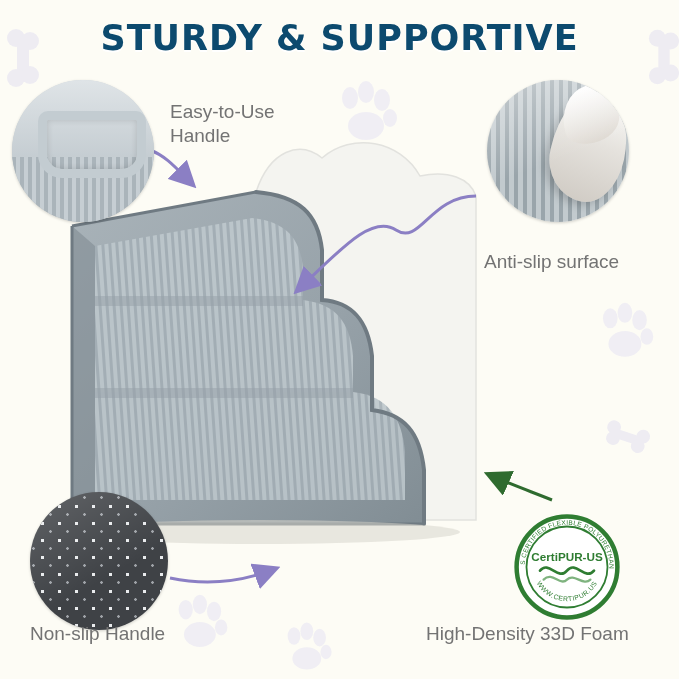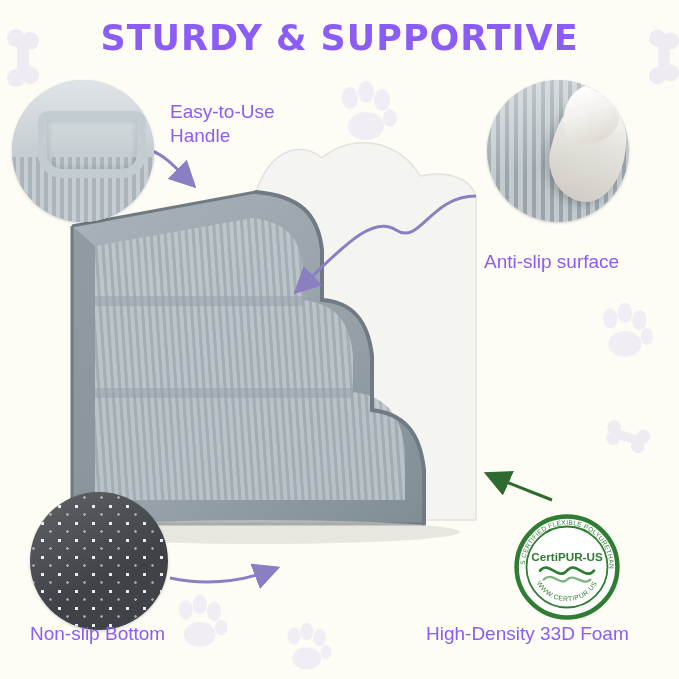--- a/index.html
+++ b/index.html
@@ -17,29 +17,29 @@
   .wm svg{display:block;}
 
   
   .headline{
     position:absolute;
     top:18px;left:0;width:679px;
     text-align:center;
     font-size:35px;
     font-weight:bold;
     letter-spacing:1px;
-    color:#8b5cf6;
+    color:#0c4a6e;
     text-shadow:0 2px 0 #ffffff;
     font-family:"DejaVu Sans", sans-serif;
   }
 
   
   .label{
     position:absolute;
-    color:#8b5cf6;
+    color:#737373;
     font-size:19px;
     line-height:24px;
     font-family:"Liberation Sans", sans-serif;
   }
   #lbl-handle{left:170px;top:100px;width:160px;}
   #lbl-antislip{left:484px;top:250px;width:200px;}
   #lbl-nonslip{left:30px;top:622px;width:230px;}
   #lbl-foam{left:418px;top:622px;width:250px;margin-left:8px;}
 
   
@@ -269,21 +269,21 @@
     <div class="inset-img">
       <div class="nb-bg"></div>
       <div class="nb-dots"></div>
       <div class="nb-dots2"></div>
       <div class="nb-shine"></div>
     </div>
   </div>
 
   <div class="label" id="lbl-handle">Easy-to-Use Handle</div>
   <div class="label" id="lbl-antislip">Anti-slip surface</div>
-  <div class="label" id="lbl-nonslip">Non-slip Bottom</div>
+  <div class="label" id="lbl-nonslip">Non-slip Handle</div>
   <div class="label" id="lbl-foam">High-Density 33D Foam</div>
 
   <svg id="badge" viewBox="0 0 120 120">
     <defs>
       <path id="ringTop" d="M60,60 m-47,0 a47,47 0 1,1 94,0" fill="none"></path>
       <path id="ringBot" d="M60,60 m-38,0 a38,38 0 1,0 76,0" fill="none"></path>
     </defs>
     <circle cx="60" cy="60" r="56" fill="#ffffff" stroke="#2f7d32" stroke-width="5"></circle>
     <circle cx="60" cy="60" r="45" fill="#ffffff" stroke="#2f7d32" stroke-width="2"></circle>
     <text font-size="7.3" fill="#2f7d32" font-family="Liberation Sans, sans-serif" letter-spacing="0.3">

